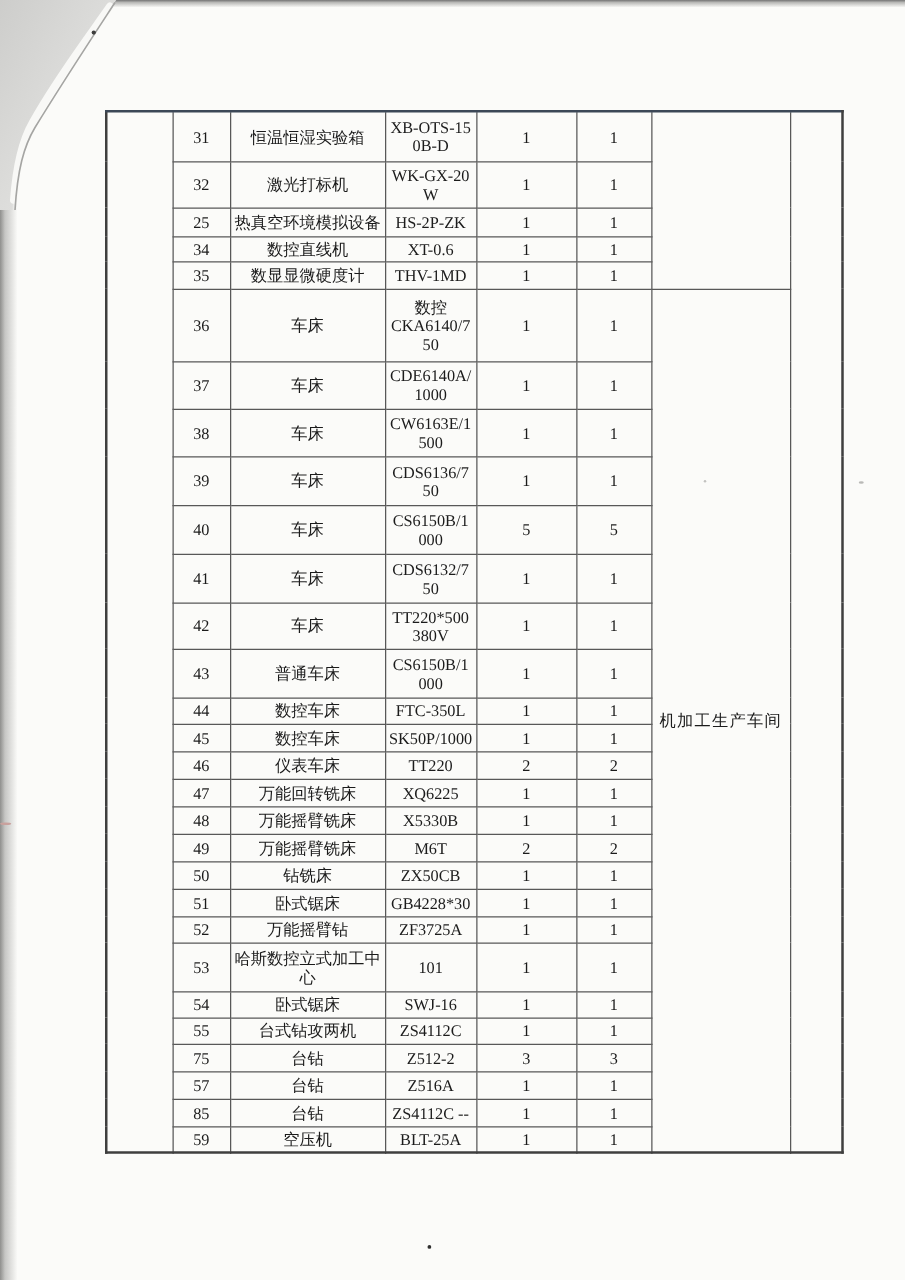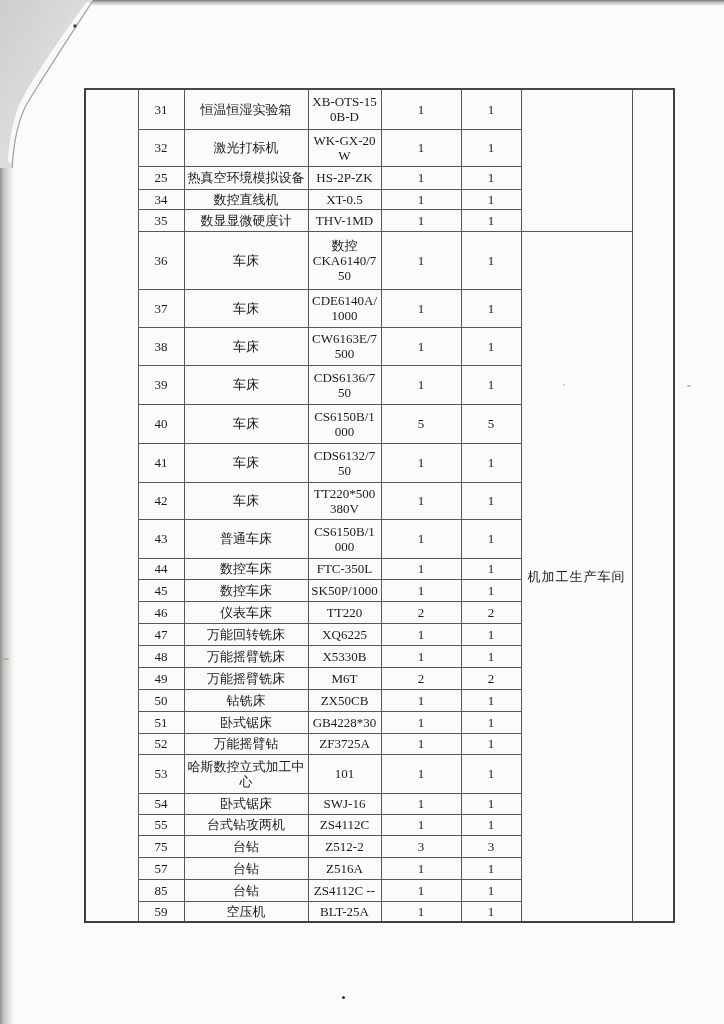--- a/index.html
+++ b/index.html
@@ -131,21 +131,21 @@
       <tr>
     <td class="c-no">25</td>
     <td class="c-name">热真空环境模拟设备</td>
     <td class="c-model">HS-2P-ZK</td>
     <td class="c-qty">1</td>
     <td class="c-qty">1</td>
   </tr>
       <tr>
     <td class="c-no">34</td>
     <td class="c-name">数控直线机</td>
-    <td class="c-model">XT-0.5</td>
+    <td class="c-model">XT-0.6</td>
     <td class="c-qty">1</td>
     <td class="c-qty">1</td>
   </tr>
       <tr>
     <td class="c-no">35</td>
     <td class="c-name">数显显微硬度计</td>
     <td class="c-model">THV-1MD</td>
     <td class="c-qty">1</td>
     <td class="c-qty">1</td>
   </tr>
@@ -163,21 +163,21 @@
     <td class="c-no">37</td>
     <td class="c-name">车床</td>
     <td class="c-model">CDE6140A/
 1000</td>
     <td class="c-qty">1</td>
     <td class="c-qty">1</td>
   </tr>
       <tr>
     <td class="c-no">38</td>
     <td class="c-name">车床</td>
-    <td class="c-model">CW6163E/7
+    <td class="c-model">CW6163E/1
 500</td>
     <td class="c-qty">1</td>
     <td class="c-qty">1</td>
   </tr>
       <tr>
     <td class="c-no">39</td>
     <td class="c-name">车床</td>
     <td class="c-model">CDS6136/7
 50</td>
     <td class="c-qty">1</td>

